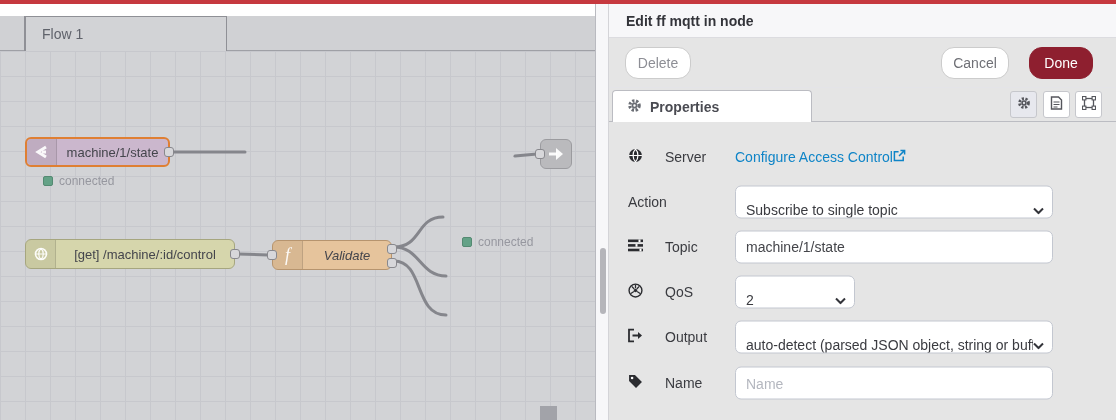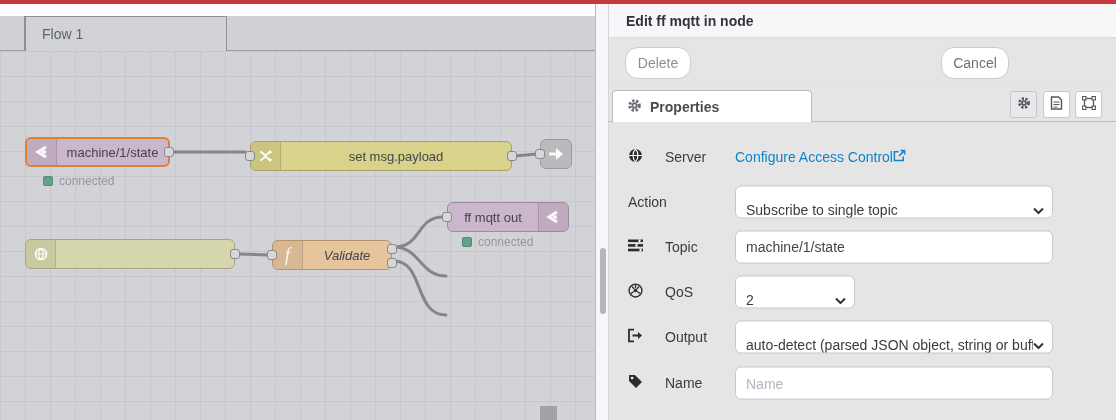--- a/index.html
+++ b/index.html
@@ -146,33 +146,20 @@
           </span>
       </div>
       <span class="nlabel">machine/1/state</span>
       <span class="port out"></span>
     </div>
     <div class="status" style="left:43px; top:158px;">
       <span class="dot"></span>
       <span>connected</span>
     </div>
 
-    <div class="node n-change">
-      <div class="icon-strip left">
-        <span class="glyph">
-            <svg width="16" height="14" viewBox="0 0 16 14">
-              <path d="M2,3 C7,3 8,11 13,11 M2,11 C7,11 8,3 13,3" stroke="rgba(255,255,255,0.92)" stroke-width="2" fill="none"></path>
-              <path d="M11,1 L15,3 L11,5 Z M11,9 L15,11 L11,13 Z" fill="rgba(255,255,255,0.92)"></path>
-            </svg>
-          </span>
-      </div>
-      <span class="nlabel">set msg.payload</span>
-      <span class="port in"></span>
-      <span class="port out"></span>
-    </div>
 
     <div class="node n-linkout">
       <div class="icon-strip" style="width:100%; border-radius:5px;">
         <span class="glyph">
             <svg width="16" height="14" viewBox="0 0 16 14">
               <path d="M1,7 L9,7" stroke="rgba(255,255,255,0.92)" stroke-width="3" fill="none"></path>
               <path d="M8,1 L15,7 L8,13 Z" fill="rgba(255,255,255,0.92)"></path>
             </svg>
           </span>
       </div>
@@ -181,45 +168,34 @@
 
     <div class="node n-http-in">
       <div class="icon-strip left">
         <span class="glyph">
             <svg width="14" height="14" viewBox="0 0 14 14">
               <circle cx="7" cy="7" r="5.5" stroke="rgba(255,255,255,0.92)" stroke-width="1.6" fill="none"></circle>
               <path d="M1.5,7 L12.5,7 M7,1.5 C4,4 4,10 7,12.5 M7,1.5 C10,4 10,10 7,12.5" stroke="rgba(255,255,255,0.92)" stroke-width="1.2" fill="none"></path>
             </svg>
           </span>
       </div>
+      <span class="nlabel">[get] /machine/:id/control</span>
       <span class="port out"></span>
     </div>
 
     <div class="node n-func">
       <div class="icon-strip left">
         <span class="glyph" style="font-family:'Liberation Serif',serif; font-style:italic; font-size:18px; line-height:1;">f</span>
       </div>
       <span class="nlabel">Validate</span>
       <span class="port in"></span>
       <span class="port out1"></span>
       <span class="port out2"></span>
     </div>
 
-    <div class="node n-mqtt-out">
-      <span class="nlabel">ff mqtt out</span>
-      <div class="icon-strip right">
-        <span class="glyph">
-            <svg width="15" height="14" viewBox="0 0 15 14">
-              <path d="M11,2 L3,7 L11,12" stroke="rgba(255,255,255,0.92)" stroke-width="3" fill="none"></path>
-              <path d="M11,7 L7,7" stroke="rgba(255,255,255,0.92)" stroke-width="3" fill="none"></path>
-            </svg>
-          </span>
-      </div>
-      <span class="port in"></span>
-    </div>
     <div class="status" style="left:462px; top:219px;">
       <span class="dot"></span>
       <span>connected</span>
     </div>
 
 
 
     <div class="scroll-corner"></div>
   </div>
 
@@ -229,20 +205,21 @@
 
   <div class="tray">
 
     <div class="tray-header">
       <span>Edit ff mqtt in node</span>
     </div>
 
     <div class="tray-toolbar">
       <button class="btn btn-delete">Delete</button>
       <button class="btn btn-cancel">Cancel</button>
+      <button class="btn btn-done">Done</button>
     </div>
 
     <div class="tabrow">
       <div class="baseline"></div>
       <div class="prop-tab">
         <span><svg width="15" height="15" viewBox="0 0 16 16">
               <circle cx="8" cy="8" r="5" fill="none" stroke="#6a6d74" stroke-width="3.4" stroke-dasharray="2.4 1.7"></circle>
               <circle cx="8" cy="8" r="2.2" fill="none" stroke="#6a6d74" stroke-width="1.8"></circle>
             </svg></span>
         <span>Properties</span>

